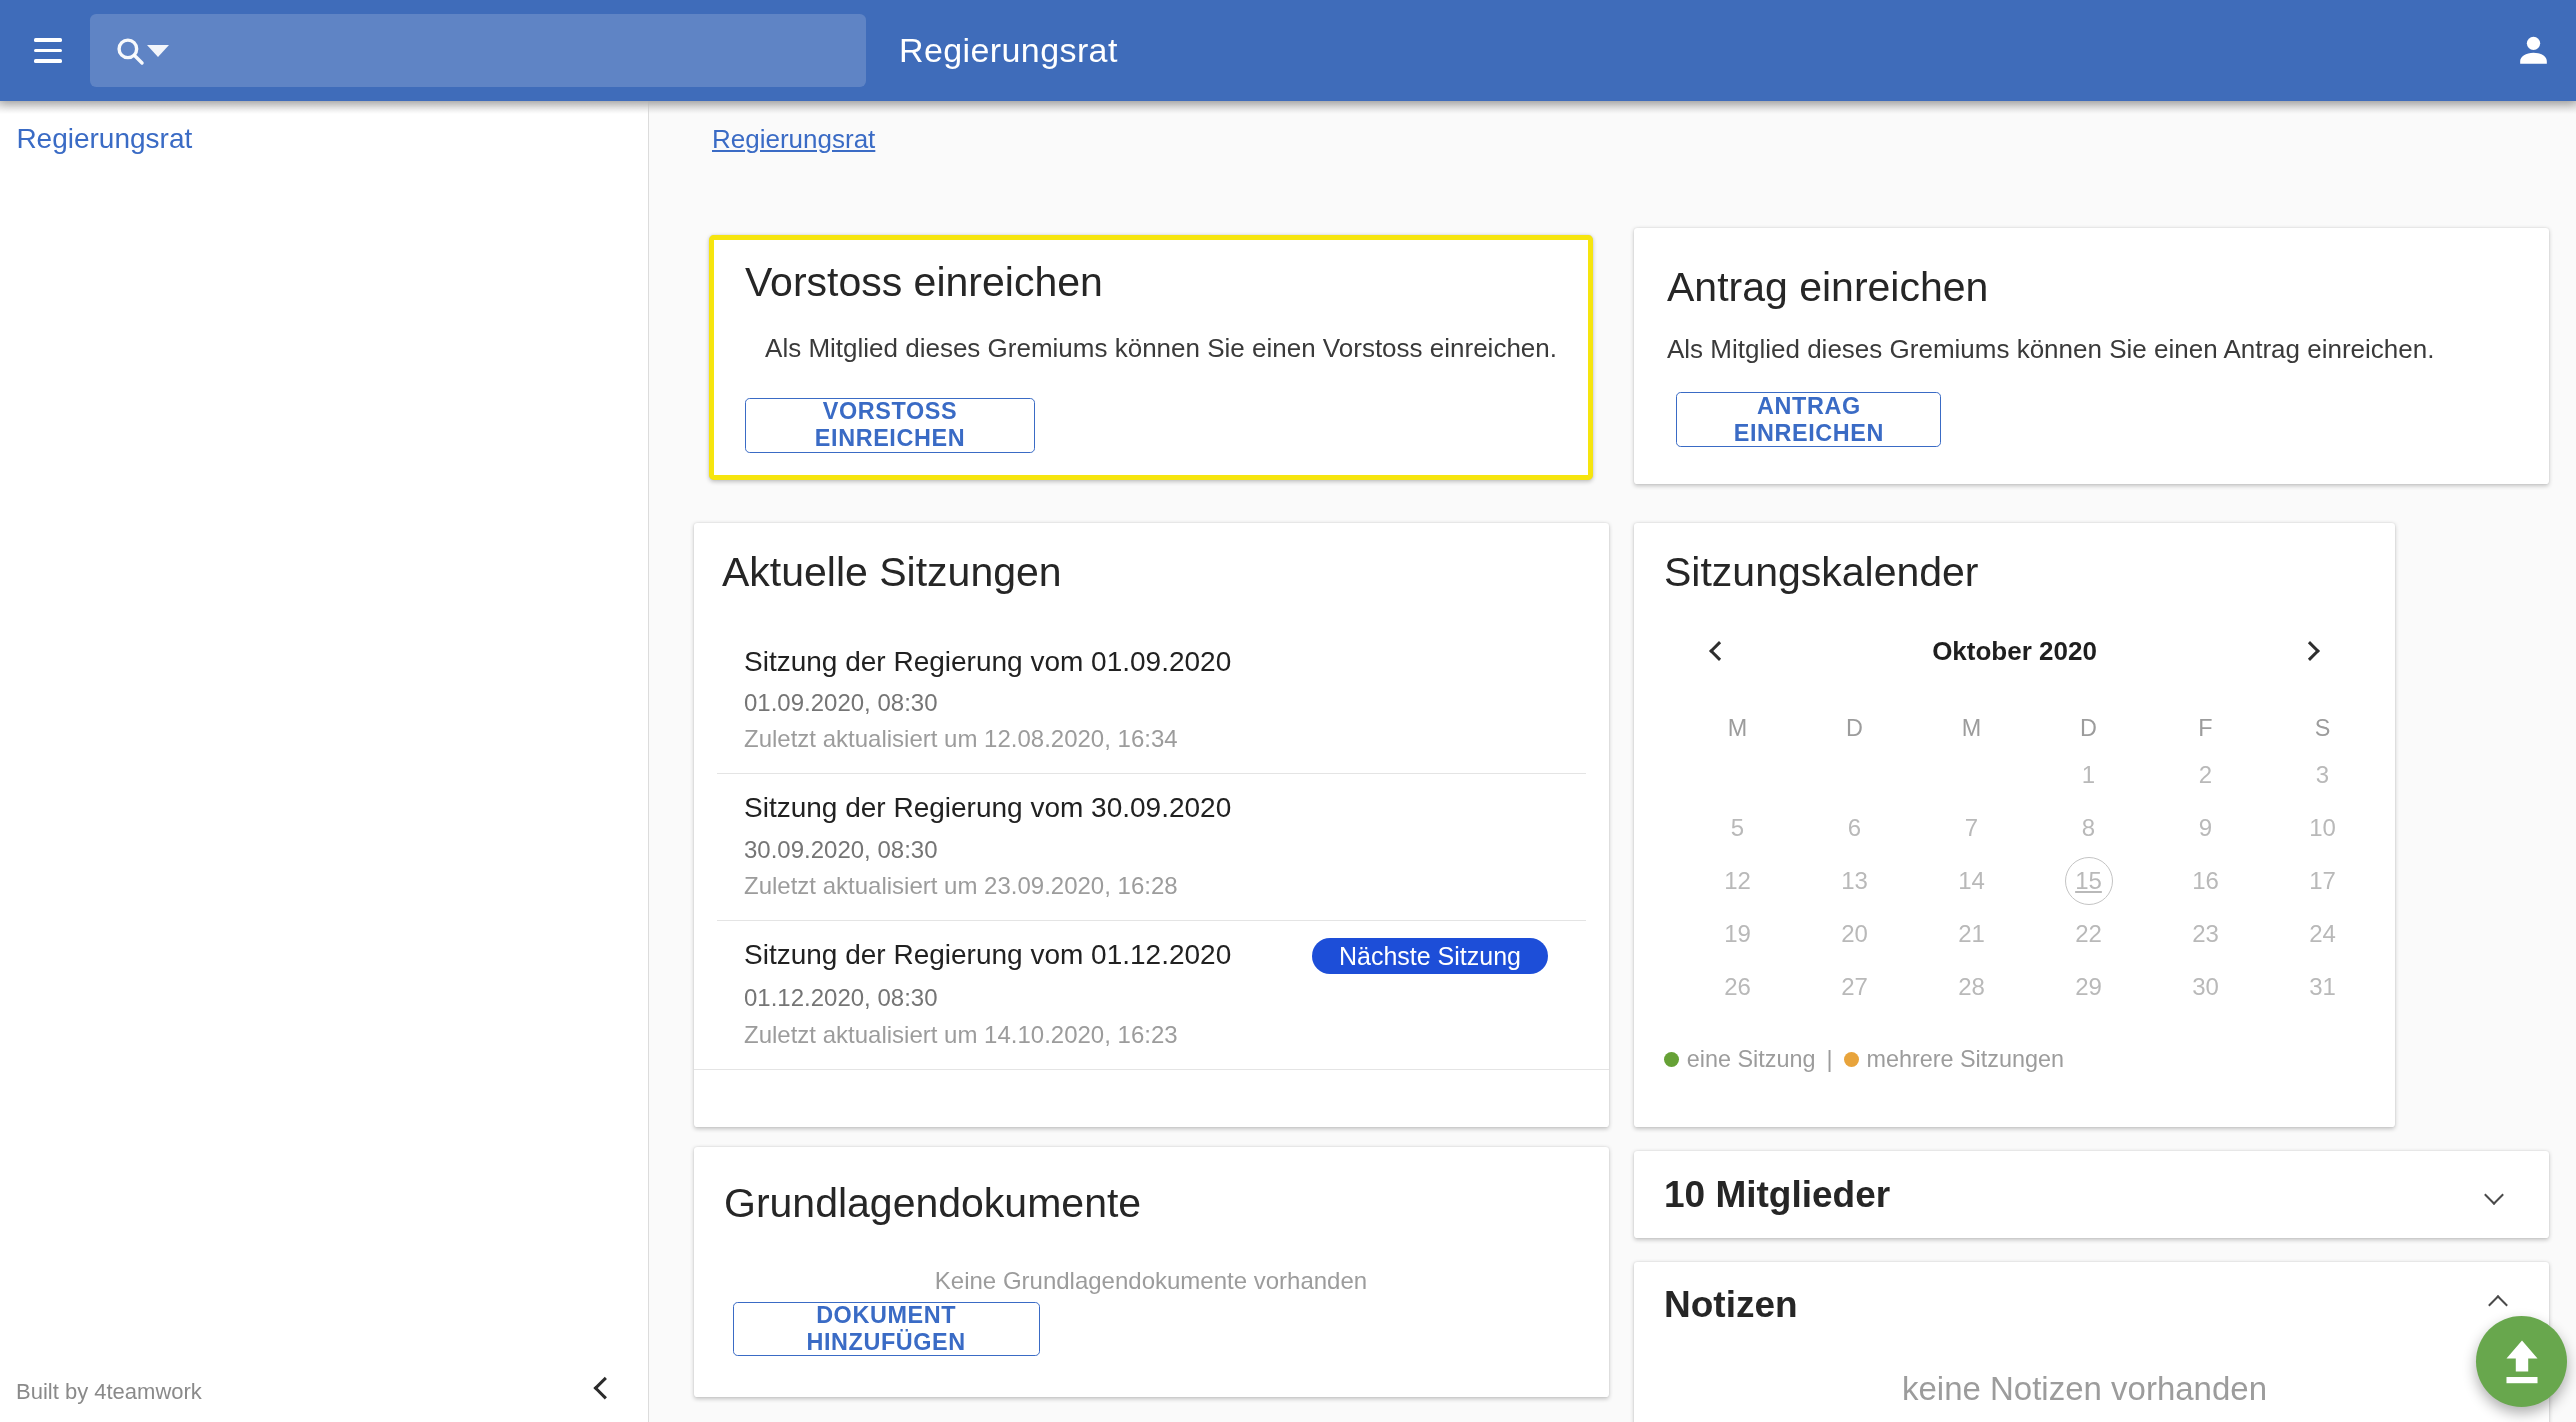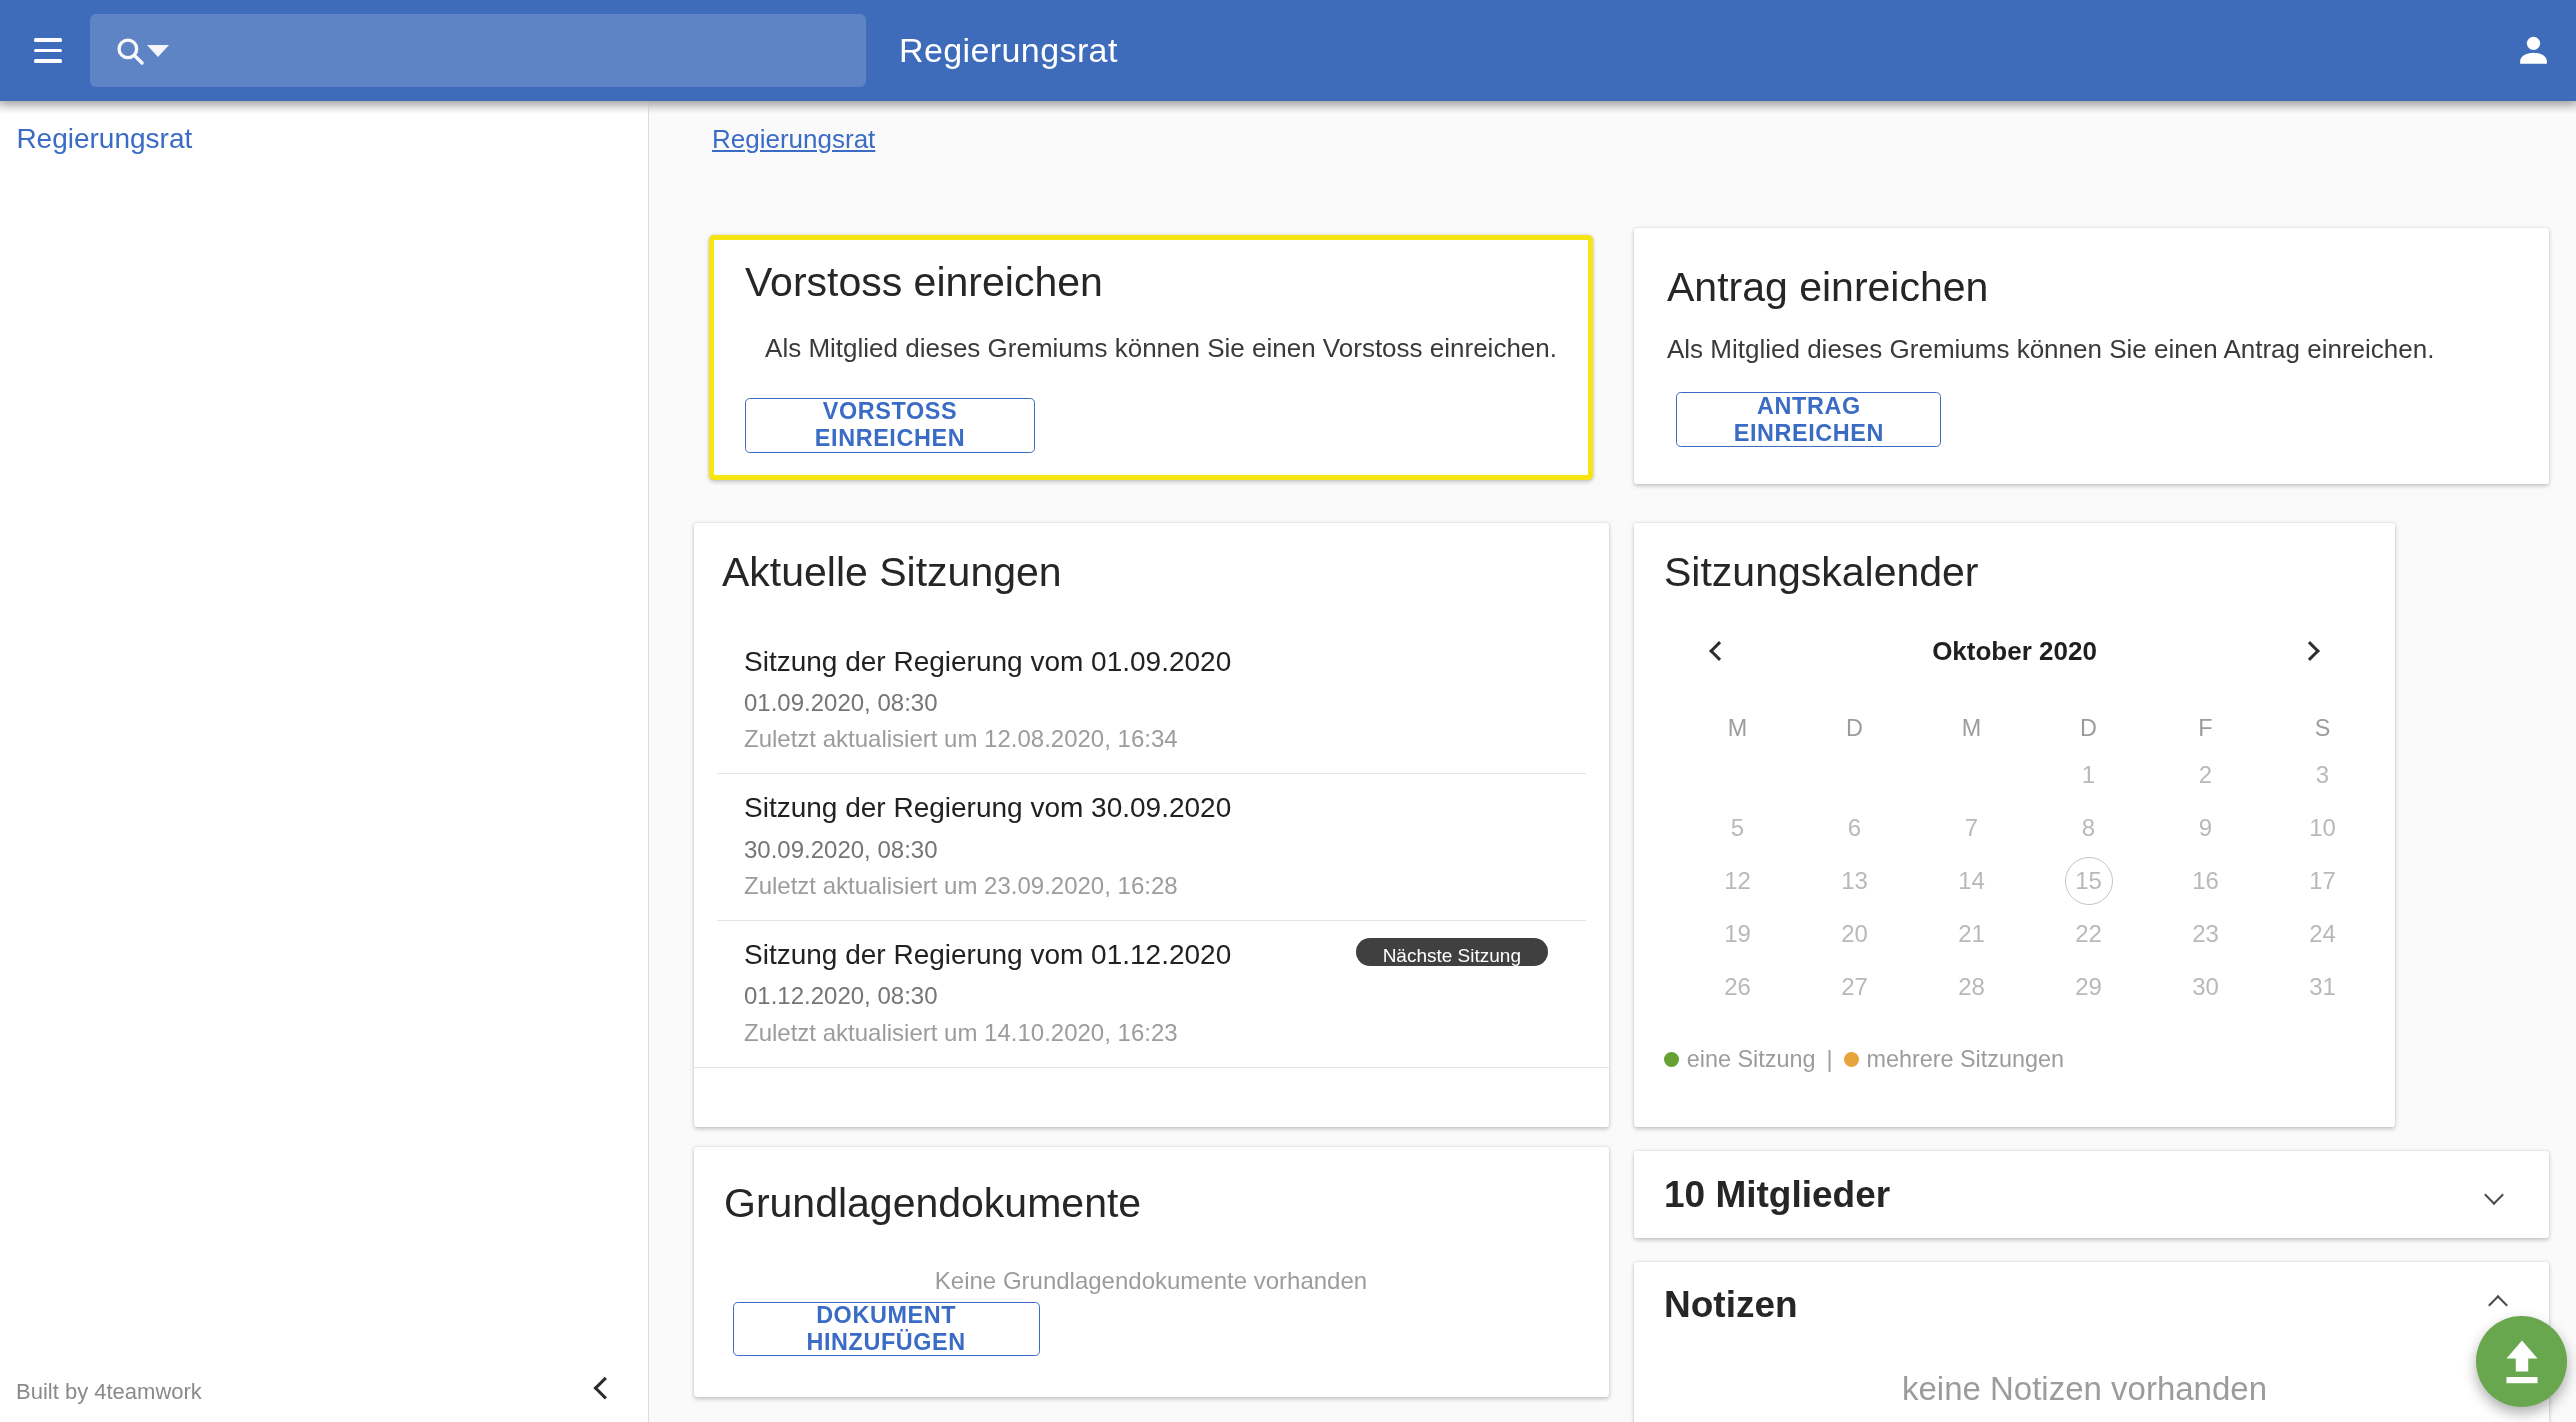--- a/index.html
+++ b/index.html
@@ -69,21 +69,21 @@
   
   .card-sitzungen{width:915px;height:604px;padding-top:26.5px;display:flex;flex-direction:column;overflow:hidden;}
   .card-sitzungen .card-title{margin-left:28px;}
   .sitzung-list{margin-top:34px;}
   .sitzung-item{padding:17px 26.5px 19px 50px;cursor:pointer;}
   .sitzung-title{font-size:28px;color:#212121;line-height:34px;}
   .sitzung-date{font-size:24px;color:#757575;line-height:30px;margin-top:9.4px;}
   .sitzung-updated{font-size:24px;color:#9c9c9c;line-height:30px;margin-top:6.2px;}
   .item-divider{border-top:1.6px solid #e4e4e4;margin:0 23.4px;}
   .item-head{display:flex;justify-content:space-between;align-items:flex-start;}
-  .badge{background:#404040;color:#fff;font-size:19px;height:28px;line-height:36px;
+  .badge{background:#1d4ed8;color:#fff;font-size:25px;height:36px;line-height:36px;
     padding:0 26.5px;border-radius:18px;white-space:nowrap;margin-right:35px;}
   .sitzungen-footer{margin-top:auto;border-top:1.6px solid #e4e4e4;height:73px;}
 
   
   .card-kalender{width:761px;height:604px;padding-top:26.5px;overflow:hidden;}
   .card-kalender .card-title{margin-left:30px;}
   .cal-header{margin-top:39px;height:37px;display:flex;align-items:center;
     justify-content:space-between;padding:0 72px;}
   .cal-nav{cursor:pointer;padding:6.2px;display:flex;}
   .chev-left{width:14px;height:14px;border-left:3.1px solid #2e2e2e;border-bottom:3.1px solid #2e2e2e;
@@ -91,21 +91,21 @@
   .chev-right{width:14px;height:14px;border-left:3.1px solid #2e2e2e;border-bottom:3.1px solid #2e2e2e;
     transform:rotate(225deg);}
   .cal-month{font-size:26px;font-weight:700;color:#1f1f1f;}
   .cal-grid{margin-left:45px;width:821px;display:grid;grid-template-columns:repeat(7,117px);}
   .cal-weekdays{margin-top:45px;}
   .cal-wd{text-align:center;font-size:23.4px;color:#9c9c9c;font-weight:500;}
   .cal-days{margin-top:6.2px;}
   .cal-day{height:53px;display:flex;align-items:center;justify-content:center;
     font-size:24px;color:#b9b9b9;cursor:pointer;}
   .cal-day .sel-circle{width:48px;height:48px;border:1.6px solid #c4c4c4;border-radius:50%;
-    display:flex;align-items:center;justify-content:center;}
+    display:flex;align-items:center;justify-content:center;text-decoration:underline;}
   .cal-legend{margin:33px 0 0 30px;font-size:23.4px;color:#9c9c9c;display:flex;align-items:center;}
   .legend-dot{width:15px;height:15px;border-radius:50%;display:inline-block;margin-right:7.8px;}
   .legend-sep{margin:0 11px;color:#9c9c9c;}
 
   
   .card-grundlagen{width:915px;height:250px;padding:34px 31px 0 30px;}
   .grundlagen-empty{margin-top:41px;text-align:center;font-size:24px;color:#9c9c9c;line-height:30px;}
   .card-grundlagen .btn-outline{margin-top:6px;margin-left:8.6px;width:307px;height:54px;}
   .right-stack{width:915px;}
   .card-mitglieder{margin-top:3.9px;width:915px;height:87px;display:flex;align-items:center;

